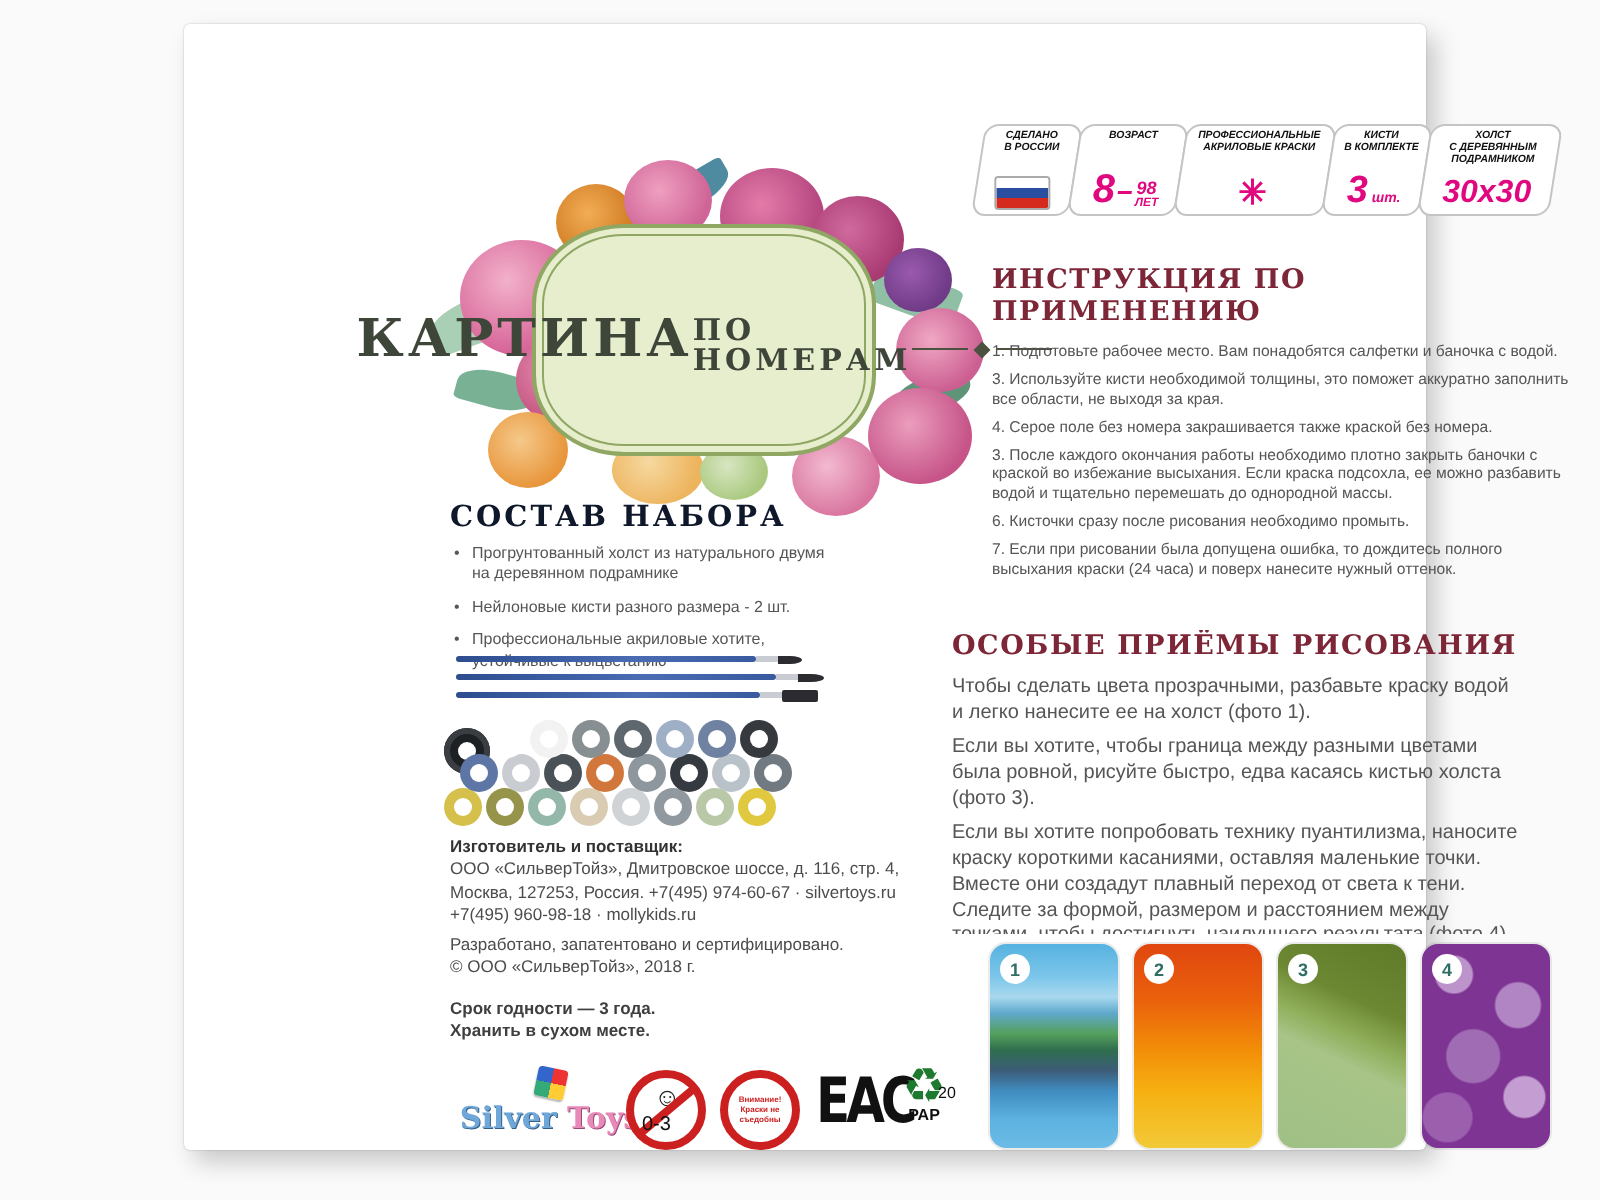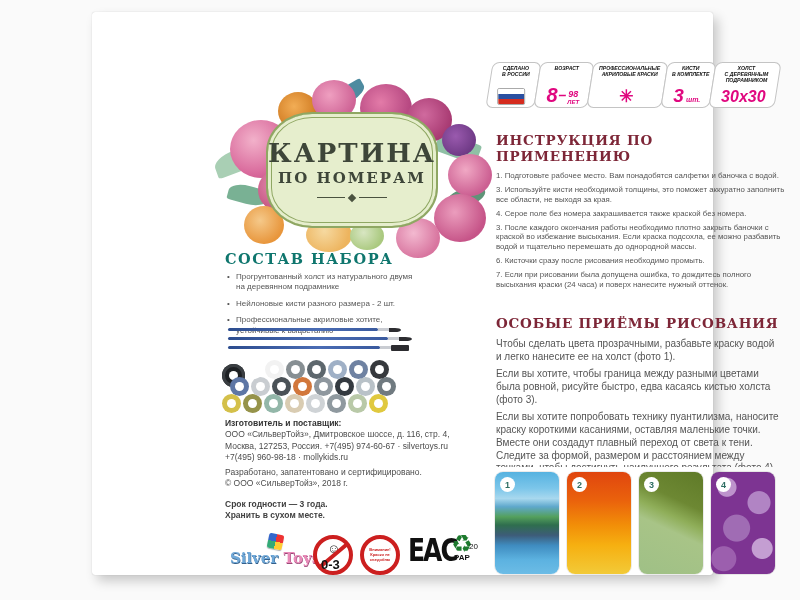--- a/index.html
+++ b/index.html
@@ -49,32 +49,32 @@
   .size-val{font-size:16px;font-weight:bold;font-style:italic;color:#e0077f;line-height:1;}
 
   
   .title-cluster{position:absolute;left:118px;top:78px;width:280px;height:160px;}
   .blob{position:absolute;border-radius:50%;}
   .leaf{position:absolute;border-radius:50% 10% 50% 10%;}
   .frame{
     position:absolute;left:56px;top:22px;width:168px;height:112px;
     background:#e6eecd;border:2px solid #8fa763;border-radius:46px 46px 46px 46px / 40px;
     box-shadow:inset 0 0 0 3px #e6eecd, inset 0 0 0 4px #8fa763;
-    display:flex;flex-direction:column;align-items:center;justify-content:center;
+    display:flex;align-items:center;justify-content:center;
   }
   .t1{font-family:"DejaVu Serif",serif;font-weight:bold;font-size:26px;letter-spacing:2px;color:#3e4639;line-height:1;}
   .t2{font-family:"DejaVu Serif",serif;font-weight:bold;font-size:15px;letter-spacing:2px;color:#3e4639;margin-top:5px;line-height:1;}
   .orn{display:flex;align-items:center;margin-top:9px;}
   .orn .ln{width:28px;height:1px;background:#4a523f;}
   .orn .dm{width:6px;height:6px;background:#4a523f;transform:rotate(45deg);margin:0 4px;}
 
   
   .sec-head-l{
     position:absolute;left:133px;font-family:"DejaVu Serif",serif;font-weight:bold;
-    font-size:14.5px;letter-spacing:1.5px;color:#0f766e;
+    font-size:14.5px;letter-spacing:1.5px;color:#0f172a;
   }
   .kit-list{position:absolute;left:135px;top:260px;width:255px;margin:0;padding:0;list-style:none;}
   .kit-list li{font-size:8px;line-height:1.3;margin-bottom:6px;color:#565656;position:relative;padding-left:9px;}
   .kit-list li::before{content:"•";position:absolute;left:0;top:0;color:#565656;}
 
   
   .brushes{position:absolute;left:136px;top:316px;width:200px;height:26px;}
   .brush{position:absolute;height:3px;display:flex;align-items:center;}
   .brush .handle{height:3px;background:linear-gradient(90deg,#2d4d8f,#4a6cb4 60%,#3a5a9e);border-radius:2px;}
   .brush .ferrule{width:11px;height:3px;background:#c9ccd2;}
@@ -107,34 +107,34 @@
   .stoys .cube{display:inline-block;width:15px;height:15px;transform:rotate(12deg);border-radius:2px;
     background:conic-gradient(#e33 0 25%, #fc3 0 50%, #3a7 0 75%, #36c 0 100%);
     box-shadow:0 1px 1px rgba(0,0,0,0.3);}
   .stoys .words{font-family:"DejaVu Serif",serif;font-weight:bold;font-size:15px;line-height:1;margin-top:-2px;}
   .stoys .w1{color:#6fa8d8;text-shadow:0.5px 0.5px 0 #335f8a;}
   .stoys .w2{color:#e88ab8;text-shadow:0.5px 0.5px 0 #9a4a78;}
   .sign{position:absolute;width:40px;height:40px;border:4px solid #cc1f1f;border-radius:50%;box-sizing:border-box;background:#fff;}
   .sign .bar{position:absolute;left:-3px;top:15px;width:38px;height:4px;background:#cc1f1f;transform:rotate(-40deg);}
   .sign-03{left:93px;top:15px;}
   .sign-03 .face{position:absolute;left:10px;top:3px;font-size:13px;color:#222;line-height:1;}
-  .sign-03 .zl{position:absolute;left:4px;top:18px;font-size:13px;font-weight:bold;color:#111;background:transparent;}
+  .sign-03 .zl{position:absolute;left:4px;top:18px;font-size:10px;font-weight:normal;color:#111;background:transparent;}
   .sign-warn{left:140px;top:15px;}
   .sign-warn .wtxt{position:absolute;left:3px;top:9px;width:26px;font-size:4px;font-weight:bold;color:#cc1f1f;text-align:center;line-height:1.2;}
   .eac{position:absolute;left:188px;top:18px;font-family:"DejaVu Sans",sans-serif;font-weight:bold;font-size:25px;letter-spacing:-2px;color:#111;line-height:1;transform:scaleY(1.25);}
   .recycle{position:absolute;left:225px;top:12px;width:34px;text-align:center;}
   .recycle .tri{font-size:24px;color:#1d7a2e;line-height:1;}
   .recycle .num{position:absolute;left:24px;top:10px;font-size:8px;font-weight:normal;color:#111;text-align:right;}
   .recycle .code{font-size:8px;font-weight:bold;color:#111;margin-top:-3px;}
 
   
   .sec-head-r{font-family:"DejaVu Serif",serif;font-weight:bold;font-size:13.5px;letter-spacing:0.8px;color:#7d2637;margin:0 0 7px 0;}
   .instr{position:absolute;left:404px;top:120px;width:296px;height:182px;overflow:hidden;}
   .instr p{font-size:7.8px;line-height:1.27;margin:0 0 4px 0;color:#555;}
-  .tech{position:absolute;left:404px;top:303px;width:298px;height:152px;overflow:hidden;}
+  .tech{position:absolute;left:384px;top:303px;width:298px;height:152px;overflow:hidden;}
   .tech p{font-size:10px;line-height:1.27;margin:0 12px 5px 0;color:#555;}
 
   
   .photos{position:absolute;left:403px;top:460px;width:300px;height:104px;display:flex;gap:8px;}
   .photo{position:relative;width:64px;height:102px;border-radius:8px;overflow:hidden;box-shadow:0 0 0 1px rgba(0,0,0,0.08);}
   .photo .num{position:absolute;left:5px;top:5px;width:15px;height:15px;border-radius:50%;background:#fff;
     display:flex;align-items:center;justify-content:center;font-size:9px;font-weight:bold;color:#2e6e63;}
   .ph1{background:
     linear-gradient(180deg,#56b2e0 0%,#7cc6ea 16%,#a8d8ee 26%,#5fa8cc 34%,#54a05c 44%,#2f6e4e 52%,#3d5c78 62%,#3f8cc0 72%,#5cb2e0 86%,#6cbce6 100%);}
   .ph2{background:linear-gradient(180deg,#e0460f 0%,#ea620c 28%,#f28e08 52%,#f6b011 72%,#f2ca38 100%);}

